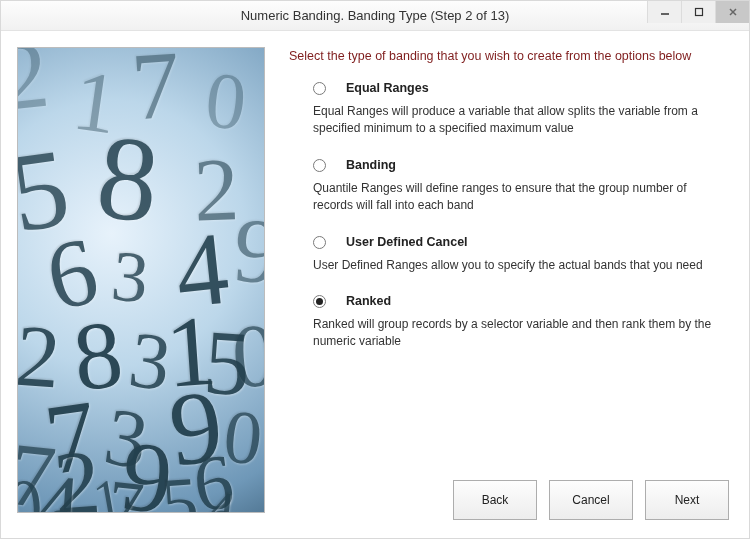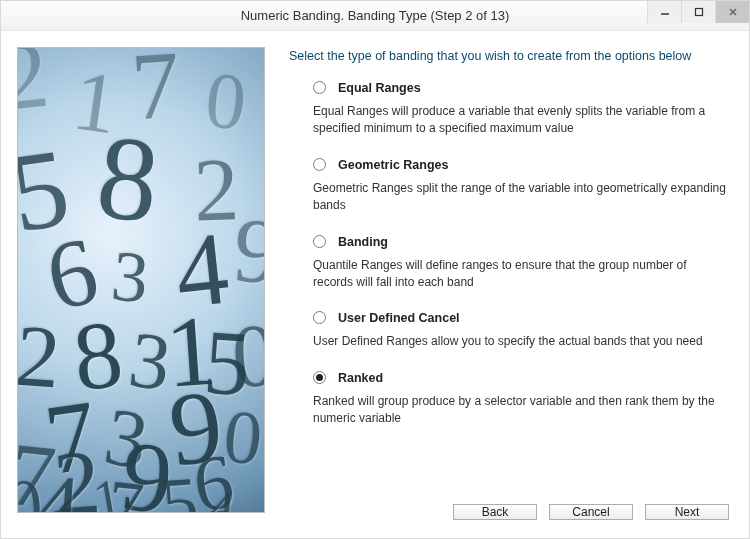--- a/index.html
+++ b/index.html
@@ -79,34 +79,34 @@
 
   .right {
     flex: 1;
     display: flex;
     flex-direction: column;
     color: #323232;
   }
   .instruction {
     font-size: 12.5px;
     margin: 2px 0 18px 0;
-    color: #0c4a6e;
+    color: #7f1d1d;
   }
   .options {
     flex: 1;
     padding-left: 24px;
     padding-right: 6px;
   }
   .option {
     margin-bottom: 20px;
   }
   .opt-head {
     display: flex;
-    align-items: flex-start;
-    gap: 12px;
+    align-items: flex-end;
+    gap: 20px;
     margin-bottom: 8px;
   }
   .radio {
     width: 13px; height: 13px;
     border: 1px solid #7a7a7a;
     border-radius: 50%;
     background: #fff;
     display: inline-flex;
     align-items: center;
     justify-content: center;
@@ -131,21 +131,21 @@
     margin-left: 0;
   }
   .footer {
     display: flex;
     justify-content: flex-end;
     gap: 12px;
     padding: 4px 4px 2px 0;
   }
   .btn {
     min-width: 84px;
-    height: 16px;
+    height: 40px;
     border: 1px solid #adadad;
     background: linear-gradient(#fdfdfd, #ededed);
     font-size: 12px;
     color: #222;
     display: flex;
     align-items: center;
     justify-content: center;
     cursor: default;
   }
 </style>
@@ -221,30 +221,23 @@
     <div class="right">
       <div class="instruction">Select the type of banding that you wish to create from the options below</div>
 
       <div class="options">
 
         <div class="option">
           <div class="opt-head">
             <span class="radio"></span>
             <span class="opt-label">Equal Ranges</span>
           </div>
-          <div class="opt-desc">Equal Ranges will produce a variable that evenly splits the variable from a specified minimum to a specified maximum value</div>
-        </div>
-
-        <div class="option">
-          <div class="opt-head">
-            <span class="radio"></span>
-            <span class="opt-label">Geometric Ranges</span>
-          </div>
-          <div class="opt-desc">Geometric Ranges split the range of the variable into geometrically expanding bands</div>
-        </div>
+          <div class="opt-desc">Equal Ranges will produce a variable that allow splits the variable from a specified minimum to a specified maximum value</div>
+        </div>
+
 
         <div class="option">
           <div class="opt-head">
             <span class="radio"></span>
             <span class="opt-label">Banding</span>
           </div>
           <div class="opt-desc">Quantile Ranges will define ranges to ensure that the group number of records will fall into each band</div>
         </div>
 
         <div class="option">
@@ -255,21 +248,21 @@
           <div class="opt-desc">User Defined Ranges allow you to specify the actual bands that you need</div>
         </div>
 
         <div class="option">
           <div class="opt-head">
             <span class="radio selected">
                 <span class="dot"></span>
               </span>
             <span class="opt-label">Ranked</span>
           </div>
-          <div class="opt-desc">Ranked will group produce by a selector variable and then rank them by the numeric variable</div>
+          <div class="opt-desc">Ranked will group records by a selector variable and then rank them by the numeric variable</div>
         </div>
 
       </div>
 
       <div class="footer">
         <div class="btn">Back</div>
         <div class="btn">Cancel</div>
         <div class="btn">Next</div>
       </div>
     </div>

